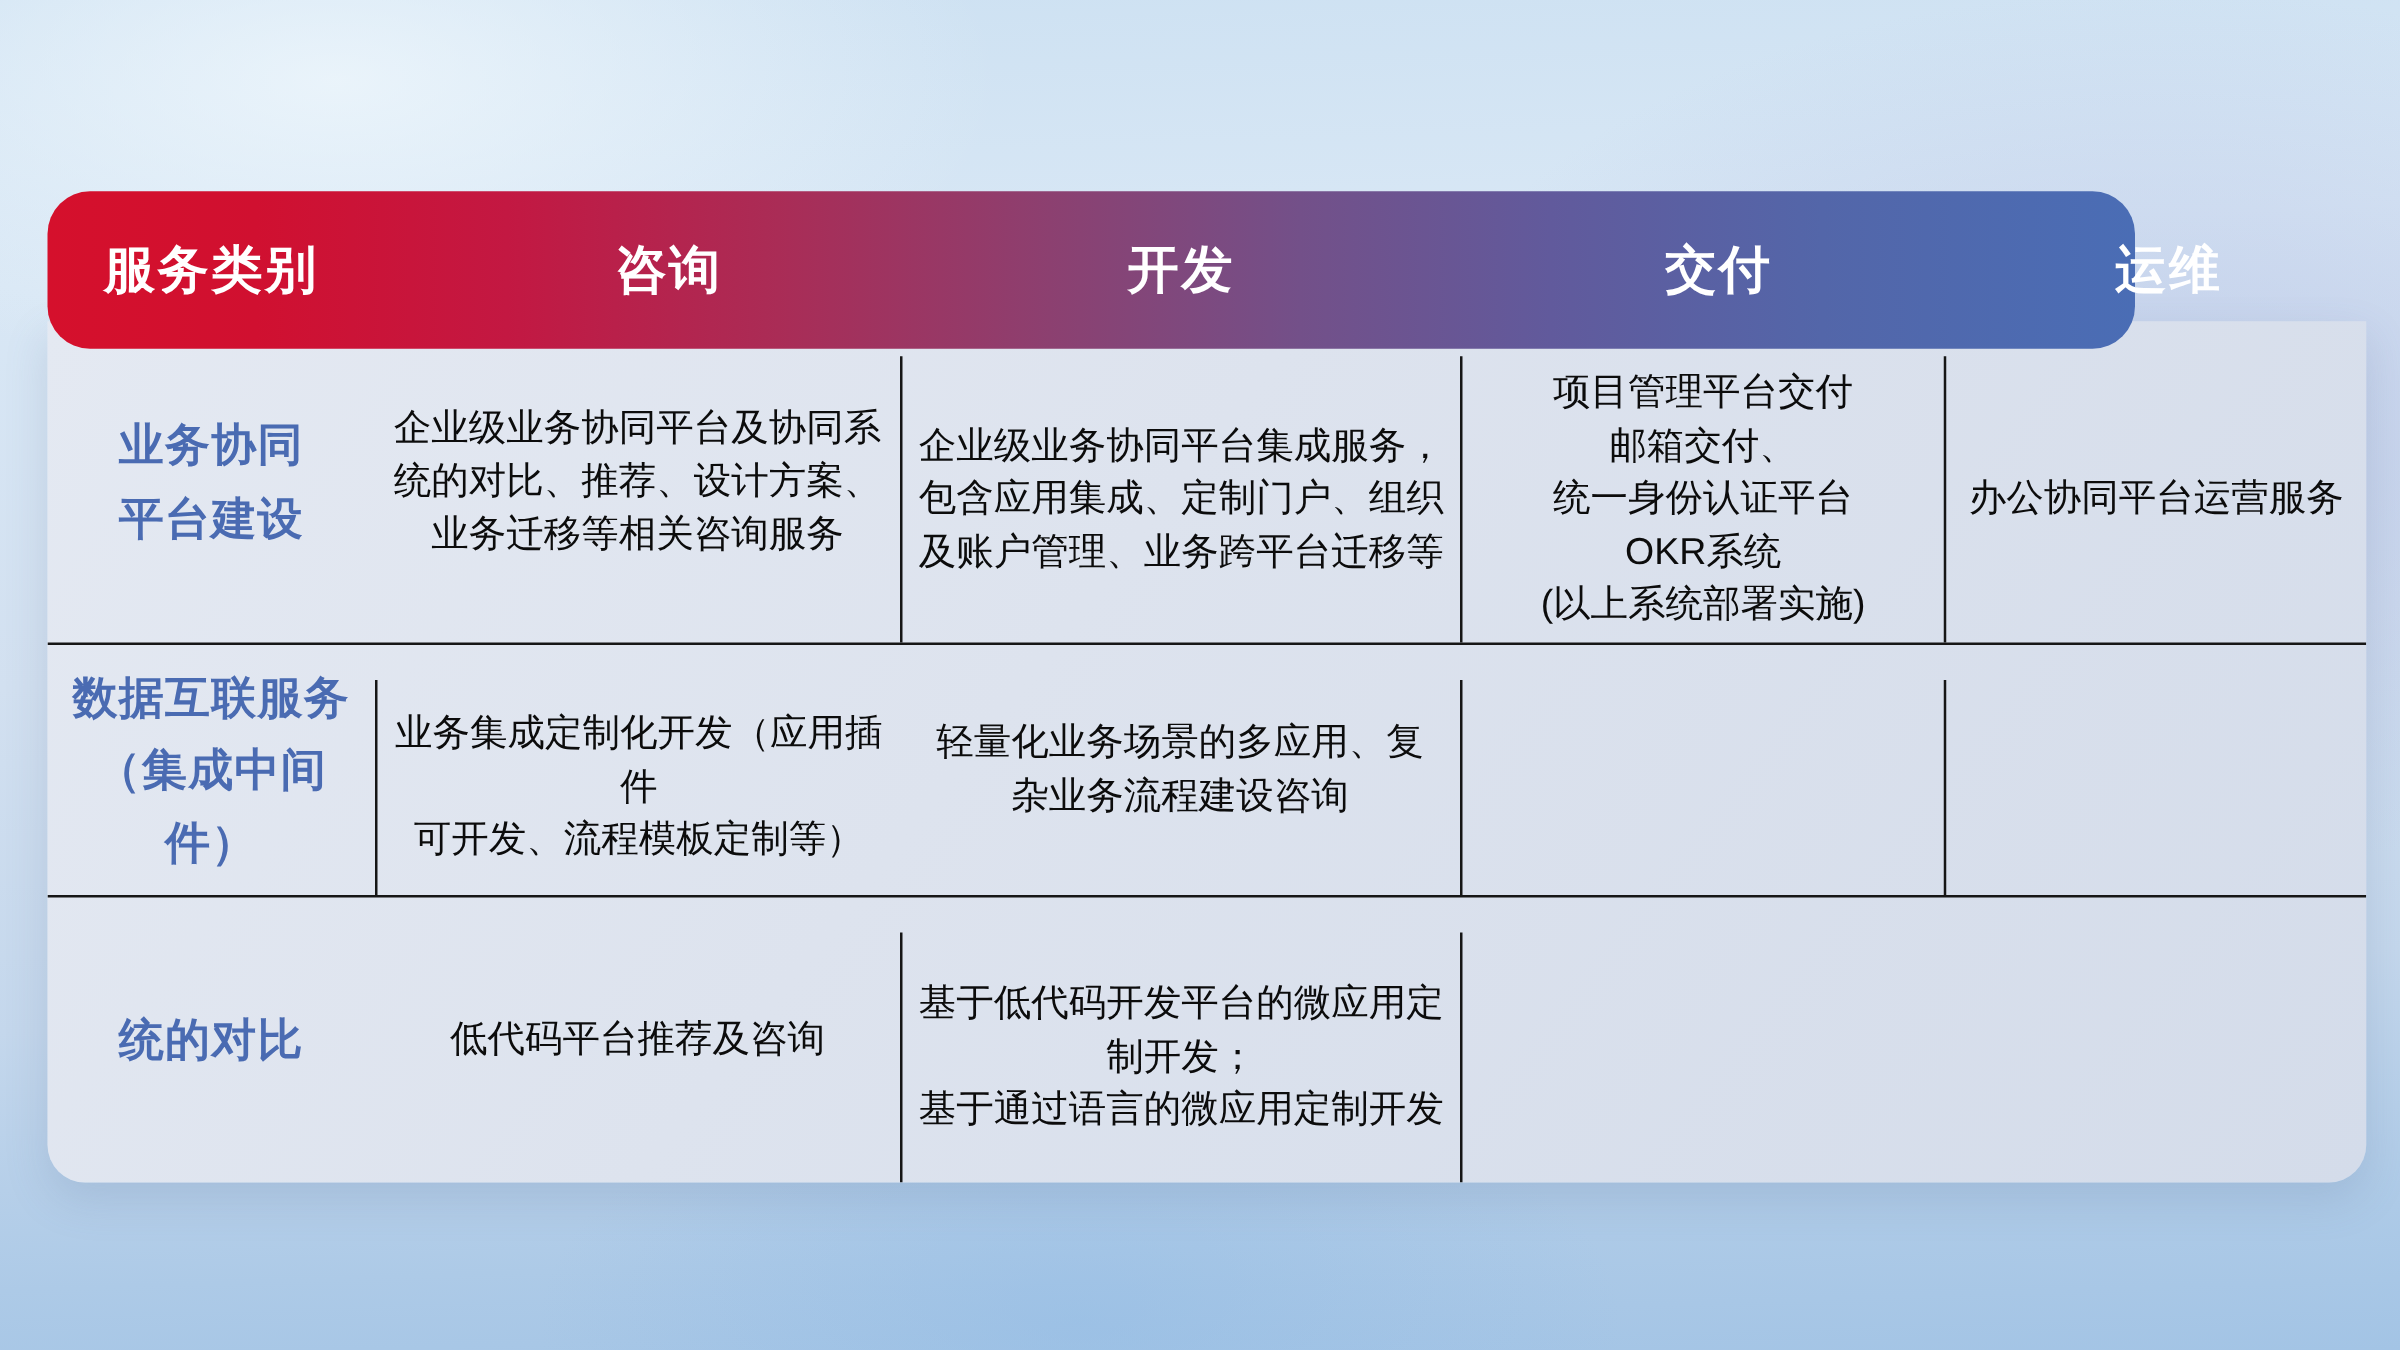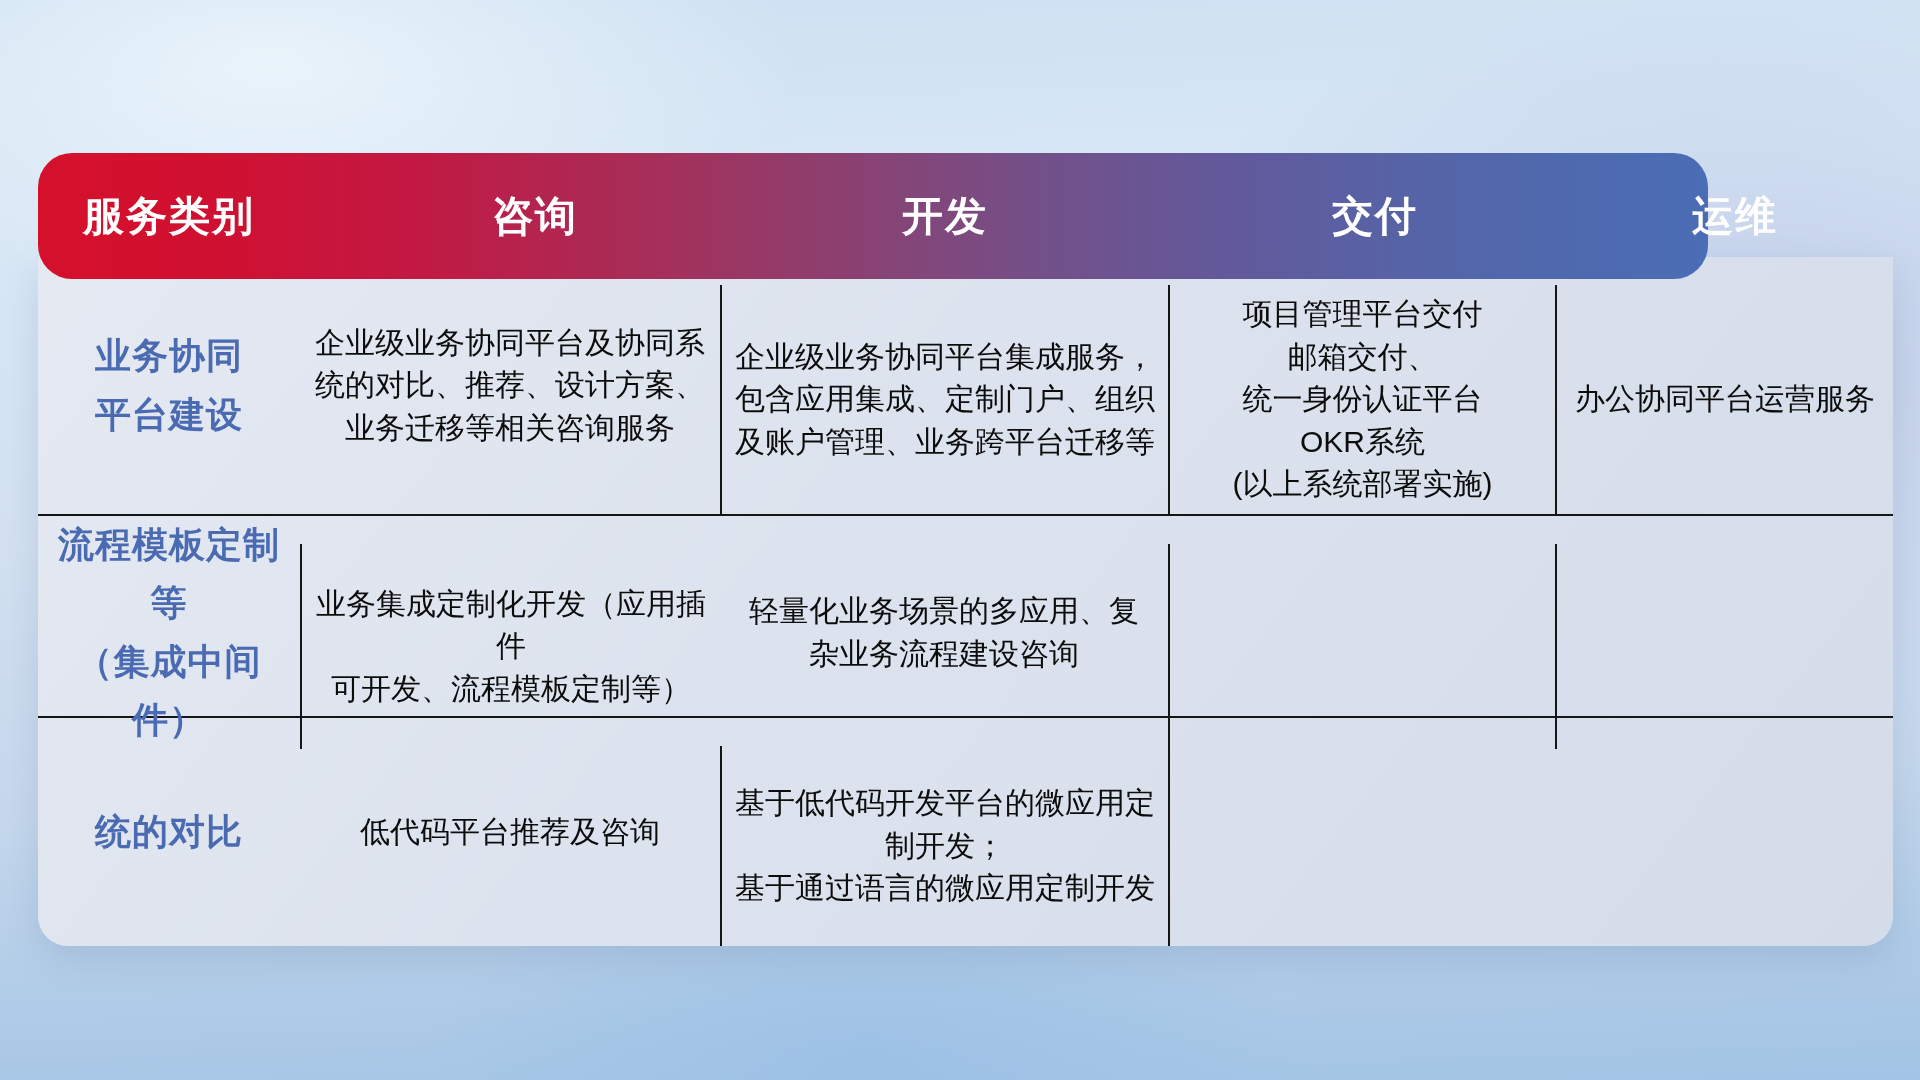--- a/index.html
+++ b/index.html
@@ -91,21 +91,21 @@
 及账户管理、业务跨平台迁移等</div>
       <div class="td vline">项目管理平台交付
 邮箱交付、
 统一身份认证平台
 OKR系统
 (以上系统部署实施)</div>
       <div class="td vline">办公协同平台运营服务</div>
     </div>
 
     <div class="tr tr-2">
-      <div class="td cat">流程模板定制等
+      <div class="td cat">数据互联服务
 （集成中间件）</div>
       <div class="td vline">业务集成定制化开发（应用插件
 可开发、流程模板定制等）</div>
       <div class="td">轻量化业务场景的多应用、复
 杂业务流程建设咨询</div>
       <div class="td vline"></div>
       <div class="td vline"></div>
     </div>
 
     <div class="tr tr-3">

